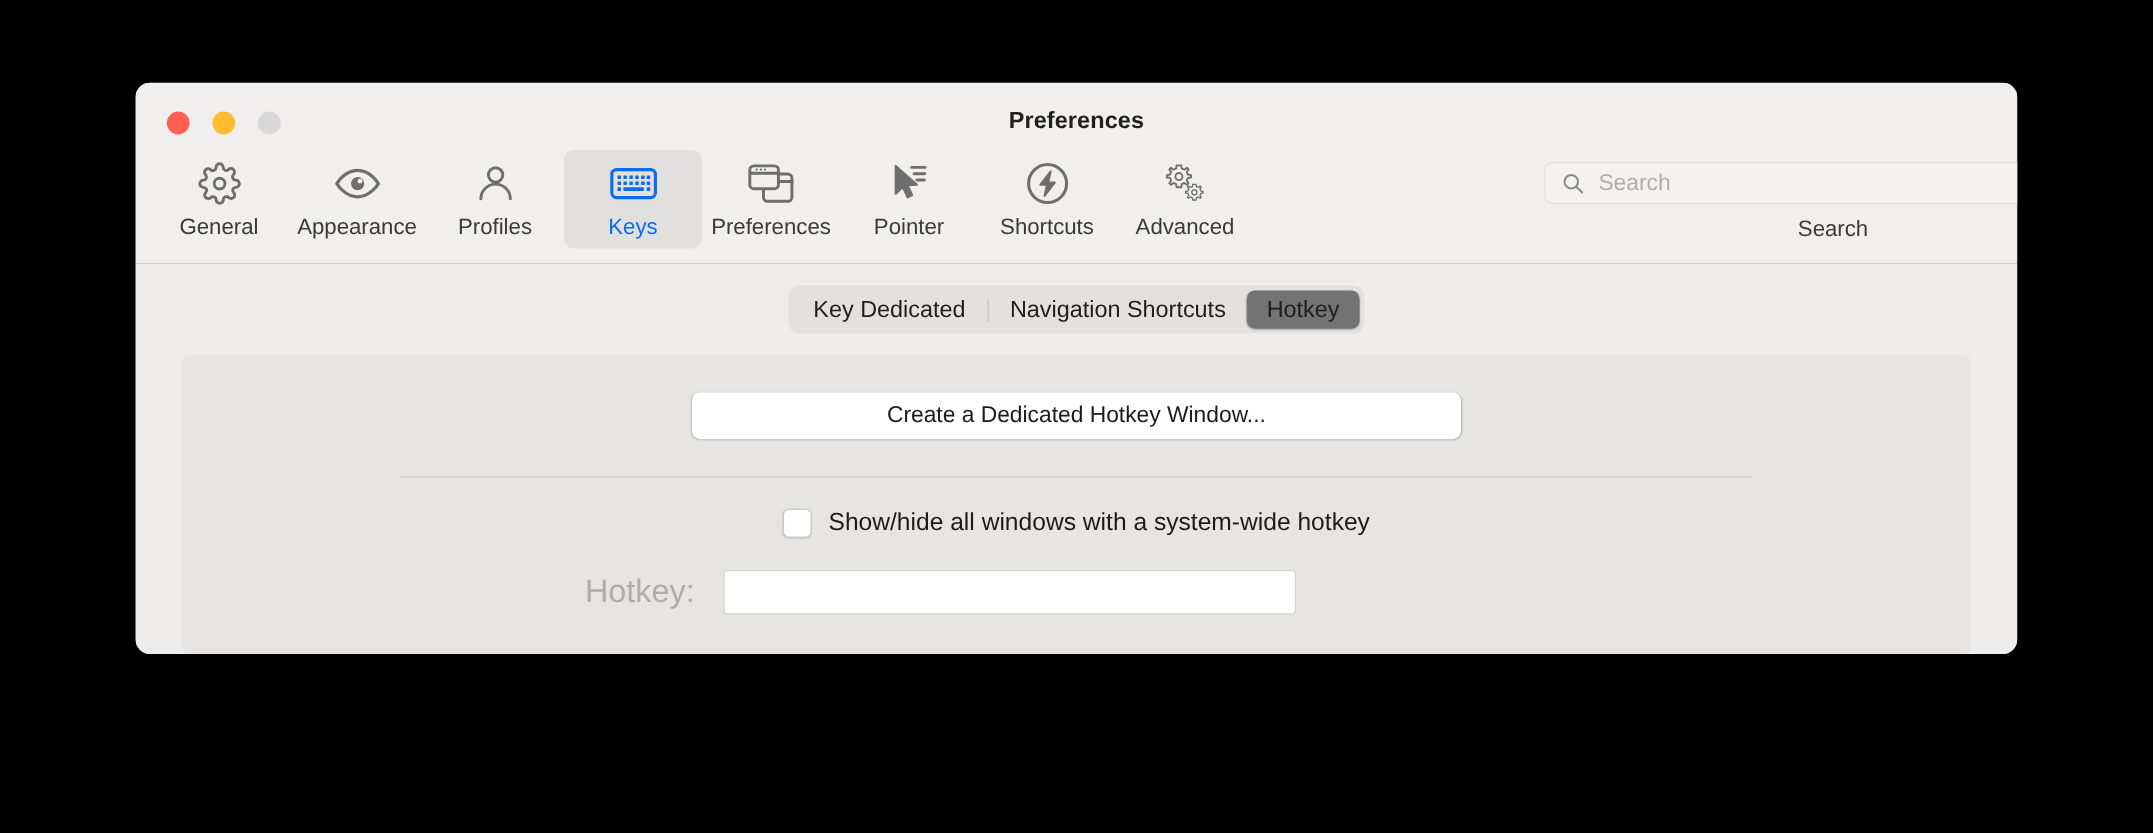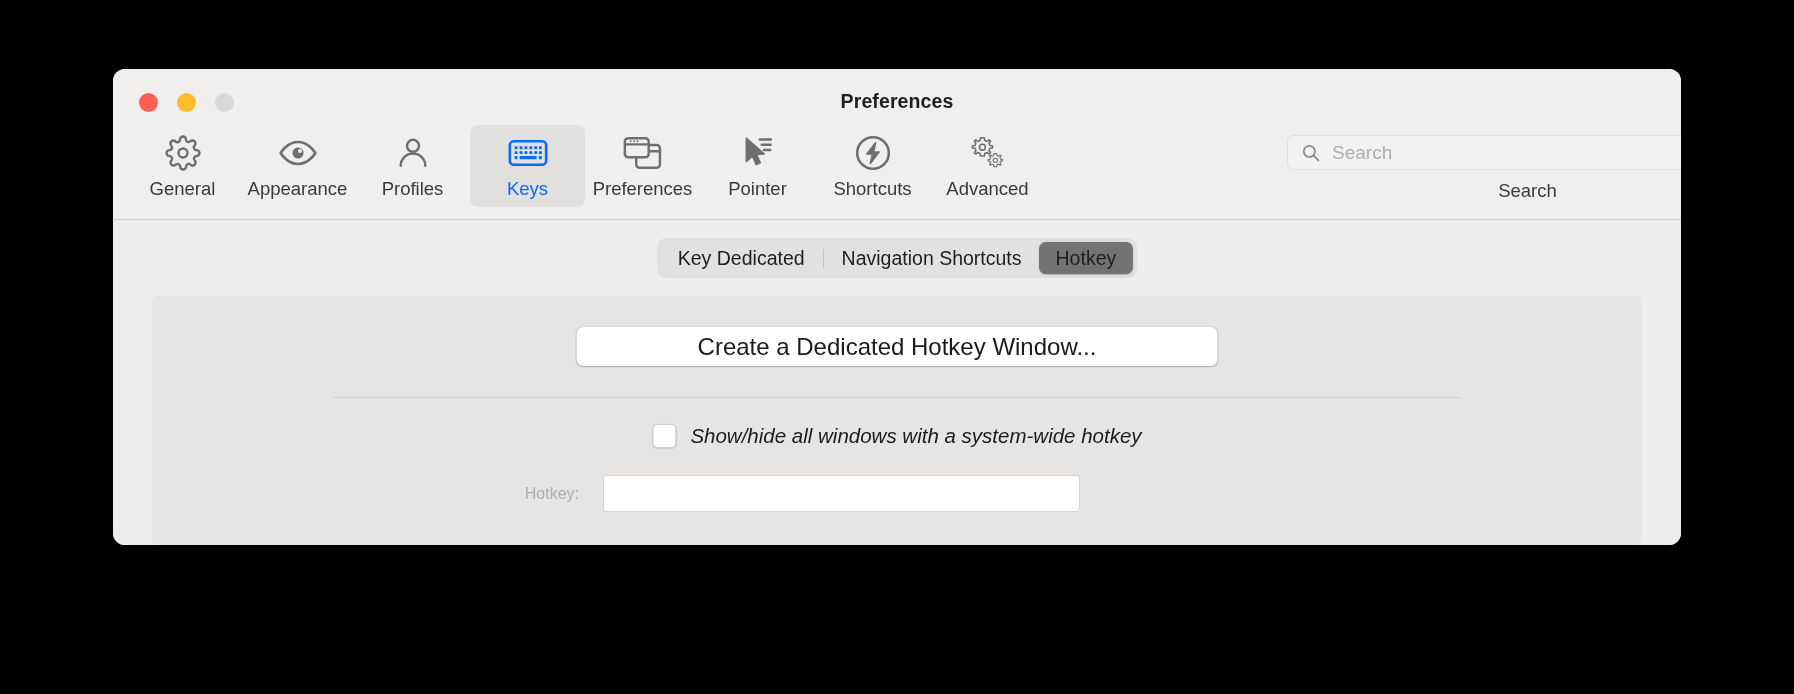--- a/index.html
+++ b/index.html
@@ -211,21 +211,21 @@
     left: 50%;
     transform: translateX(-50%);
     top: 31px;
     width: 641px;
     height: 39px;
     background: #FFFFFF;
     border: none;
     border-radius: 7px;
     box-shadow: 0 0.5px 1.5px rgba(0,0,0,0.25);
     font-family: "Liberation Sans", sans-serif;
-    font-size: 24px;
+    font-size: 19px;
     color: #1B1B1B;
     cursor: default;
   }
 
   .divider {
     position: absolute;
     left: 50%;
     transform: translateX(-50%);
     top: 101px;
     width: 1127px;
@@ -234,21 +234,20 @@
   }
 
   .check-row {
     position: absolute;
     top: 128px;
     left: 50%;
     transform: translateX(-50%);
     display: flex;
     align-items: flex-end;
     white-space: nowrap;
-    font-style: italic;
   }
   .checkbox {
     width: 22px;
     height: 22px;
     background: #FFFFFF;
     border: 1px solid #CCCAC8;
     border-radius: 5px;
     flex: none;
     box-shadow: 0 0.5px 1px rgba(0,0,0,0.10);
   }
@@ -261,21 +260,21 @@
   .hotkey-row {
     position: absolute;
     top: 179px;
     left: 311px;
     display: flex;
     align-items: center;
   }
   .hotkey-label {
     width: 116px;
     text-align: right;
-    font-size: 16px;
+    font-size: 27px;
     color: #AFADAB;
   }
   .hotkey-field {
     margin-left: 24px;
     width: 477px;
     height: 37px;
     background: #FFFFFF;
     border: 1px solid #D6D4D2;
     border-radius: 3px;
     box-sizing: border-box;

